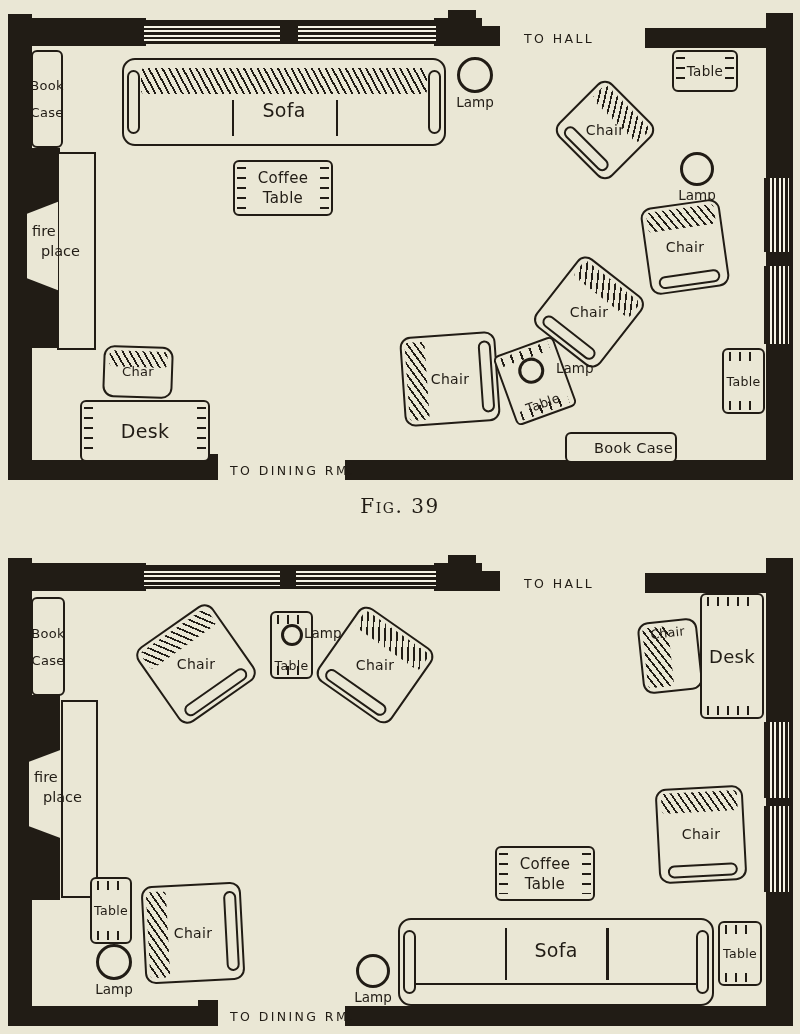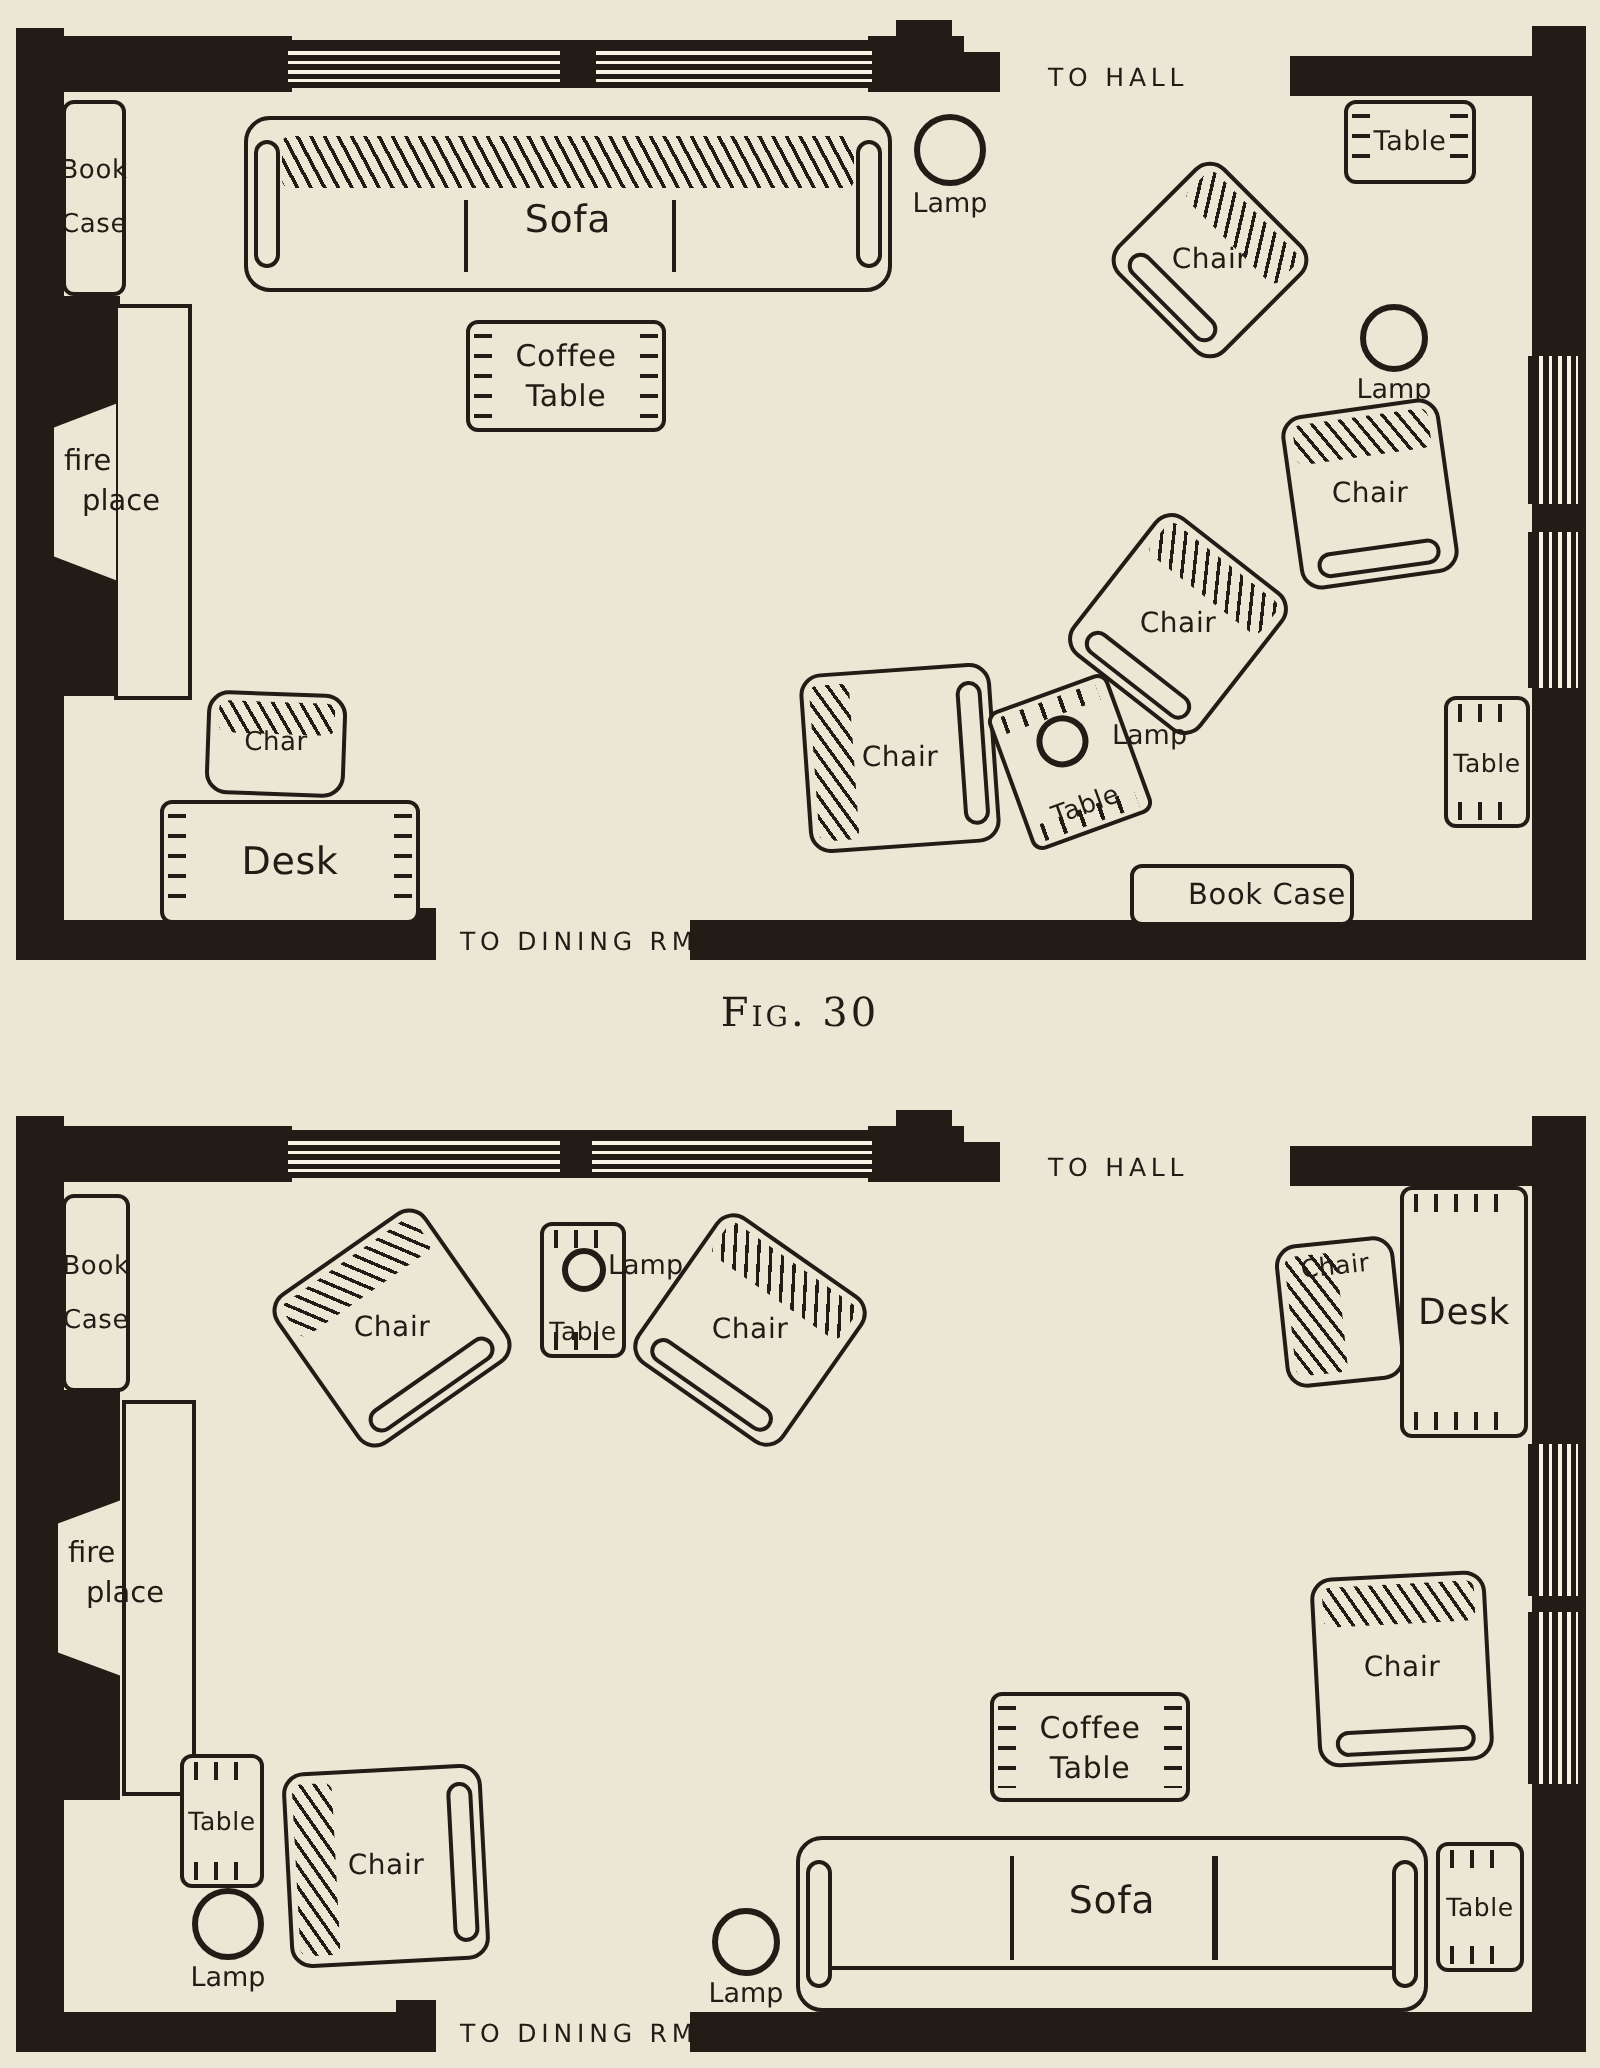--- a/index.html
+++ b/index.html
@@ -259,14 +259,14 @@
         <div class="cback" style="top: 4px; bottom: 4px; left: 3px; width: 20px;"></div>
         <div class="cfront" style="top: 7px; bottom: 7px; right: 3px; width: 13px;"></div>
         <div class="lab" style="font-size: 14px; inset: 0px; transform: rotate(3deg);">Chair</div>
       </div>
       <div class="lampc" style="left: 356px; top: 954px; width: 34px; height: 34px;"></div>
       <div class="anno" style="left: 343px; top: 989px; width: 60px; text-align: center;">Lamp</div>
       <div class="route" style="left: 524px; top: 576px; width: 120px;">TO HALL</div>
       <div class="route" style="left: 230px; top: 1009px; width: 160px;">TO DINING RM.</div>
       <div class="anno" style="left: 304px; top: 625px; width: 60px;">Lamp</div>
     </div>
-  <div class="fig-caption">Fig. 30</div>
+  <div class="fig-caption">Fig. 39</div>
 </div>
 
 </body></html>

